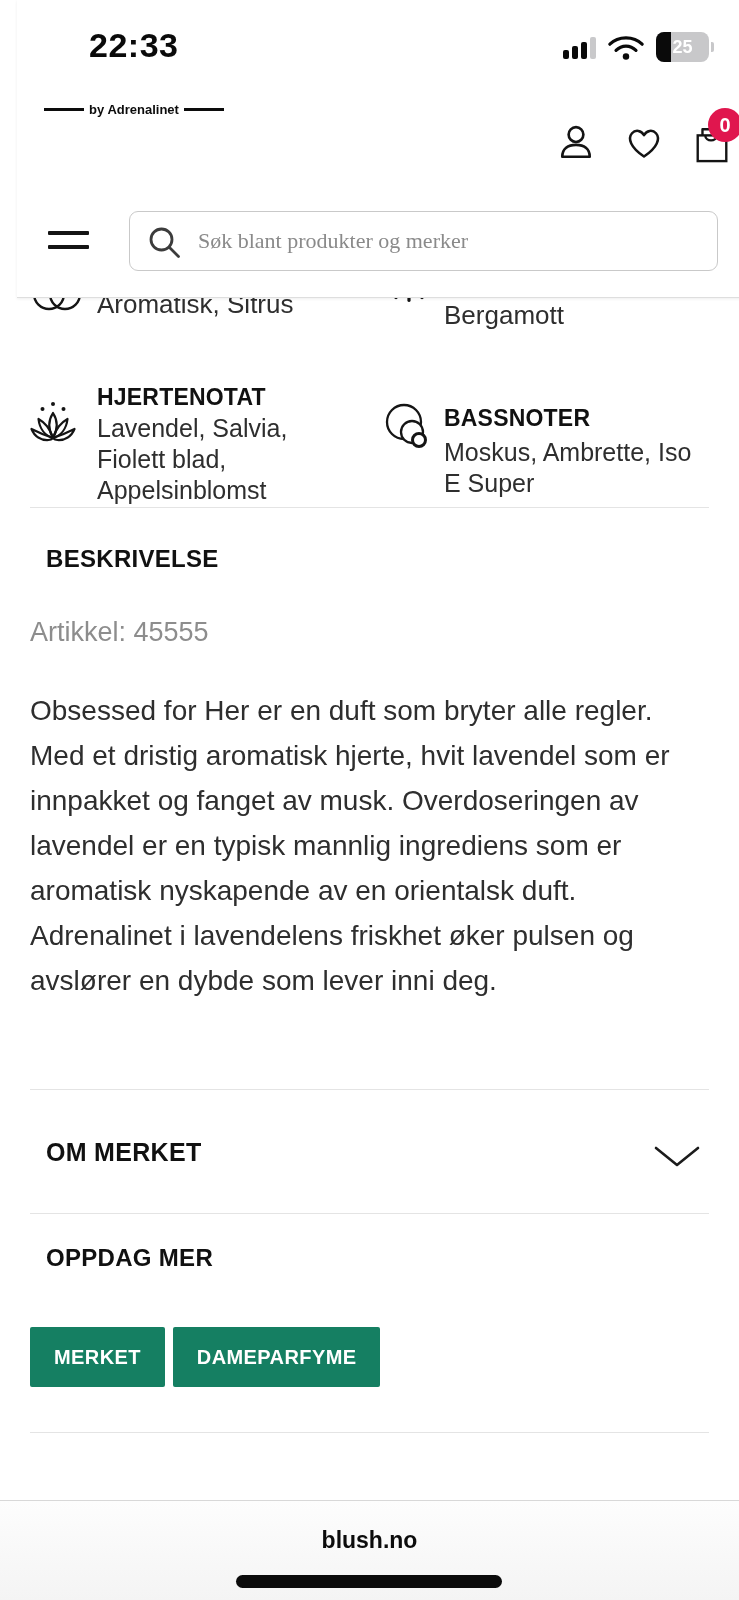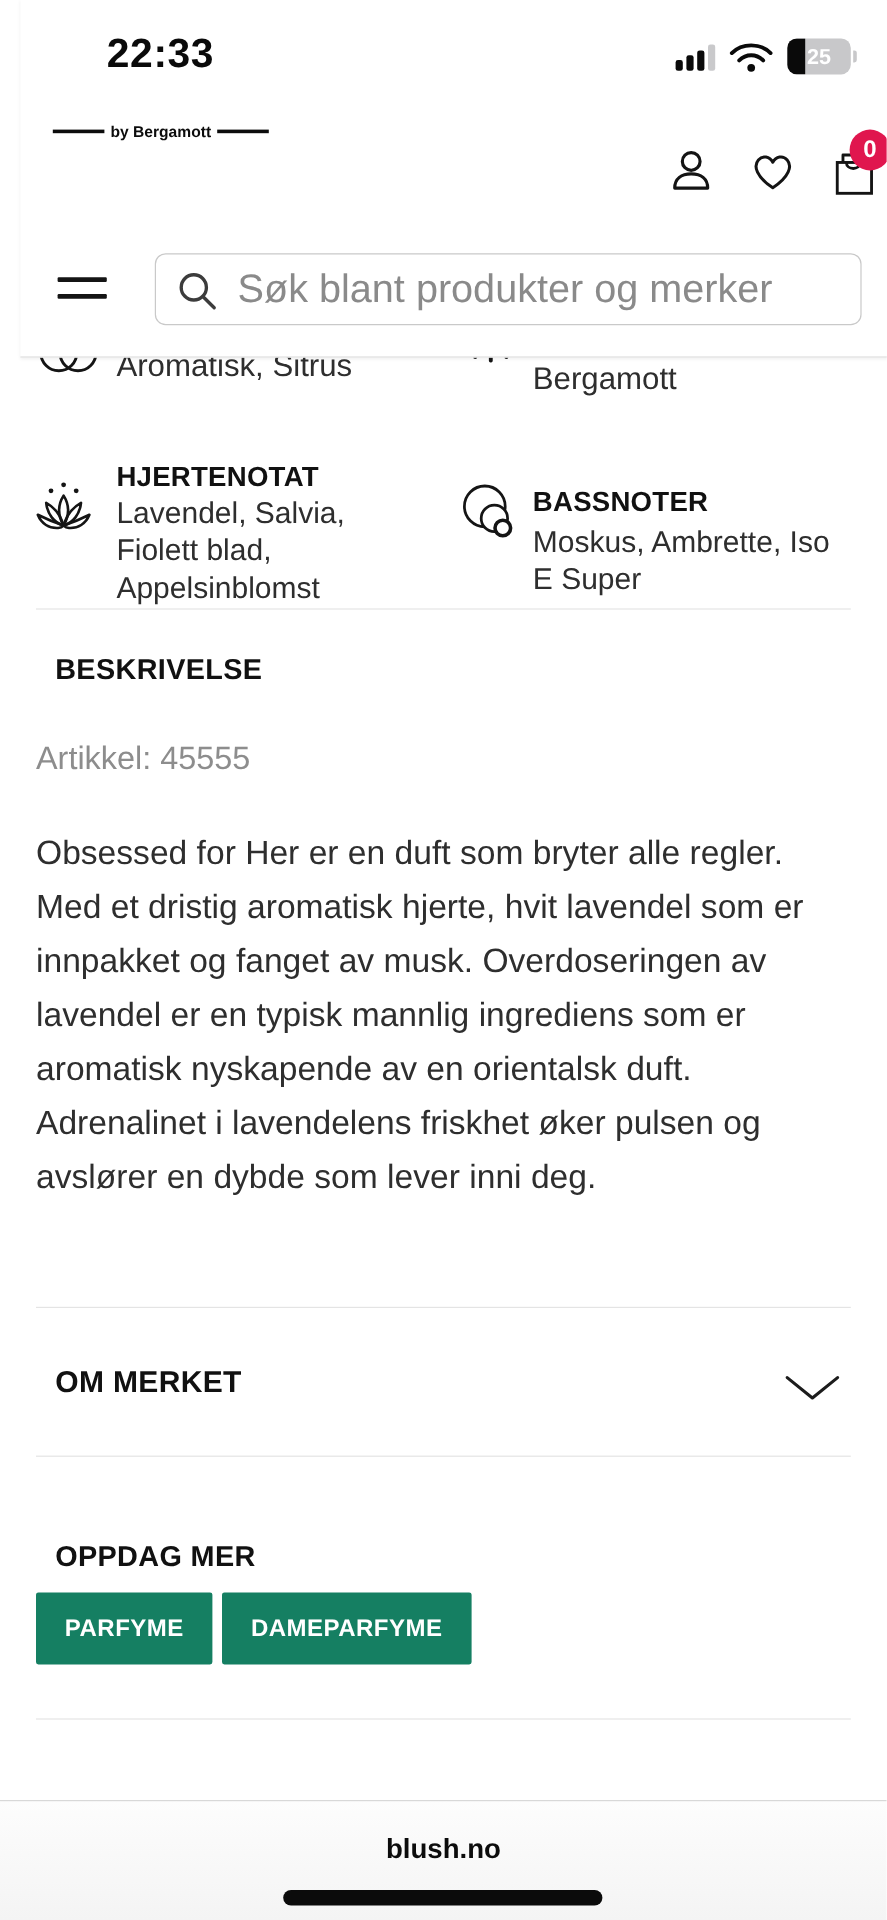--- a/index.html
+++ b/index.html
@@ -38,21 +38,21 @@
                 display:flex; align-items:center; justify-content:center; }
 
   
   .menu-btn { position:absolute; left:31px; top:231px; width:41px; height:22px; cursor:pointer; }
   .menu-btn i { display:block; height:4px; background:#141414; border-radius:1px; }
   .menu-btn i + i { margin-top:10px; }
   .search-box { position:absolute; left:112px; top:211px; width:589px; height:60px;
                 border:1.5px solid #c9c9c9; border-radius:9px; background:#fff; }
   .search-box svg { position:absolute; left:17px; top:13px; }
   .search-box input { position:absolute; left:68px; top:0; width:505px; height:100%; border:0; outline:none;
-                      font-size:33px; color:#0f172a; background:transparent; font-family:Liberation Sans, sans-serif; }
+                      font-size:22px; color:#0f172a; background:transparent; font-family:Liberation Serif, serif; }
   .search-box input::placeholder { color:#8a8a8a; opacity:1; }
 
   
   .content { position:absolute; inset:0; z-index:1; }
   .cut-text-left { position:absolute; left:97px; top:289px; font-size:26px; color:#2e2e2e; }
   .cut-text-right { position:absolute; left:444px; top:300px; font-size:26px; color:#2e2e2e; }
 
   .note-title { position:absolute; font-size:23px; font-weight:700; color:#111; letter-spacing:.2px; }
   .note-text { position:absolute; font-size:25px; color:#2e2e2e; line-height:31px; }
 
@@ -131,23 +131,23 @@
 
     <div class="accordion-row">
       <div class="section-title">OM MERKET</div>
       <svg width="48" height="24" viewBox="0 0 48 24">
         <polyline points="3,3 24,20 45,3" fill="none" stroke="#1c1c1c" stroke-width="2.6" stroke-linecap="round" stroke-linejoin="round"></polyline>
       </svg>
     </div>
 
     <div class="divider" style="top:1213px;"></div>
 
-    <div class="section-title" style="top:1284px;">OPPDAG MER</div>
+    <div class="section-title" style="top:1244px;">OPPDAG MER</div>
     <div class="btn-row">
-      <button class="cat-btn">PARFYME</button>
+      <button class="cat-btn">MERKET</button>
       <button class="cat-btn">DAMEPARFYME</button>
     </div>
 
     <div class="divider" style="top:1432px;"></div>
   </div>
 
   <div class="site-header">
     <div class="status-time">22:33</div>
     <div class="status-icons">
       <div class="sig">
@@ -164,21 +164,21 @@
       <div class="battery">
         <div class="fill"></div>
         <div class="pct">25</div>
       </div>
       <div class="battery-nub"></div>
     </div>
 
     <div class="logo">
       <div class="logo-tagline">
         <span class="rule"></span>
-        <span class="txt">by Bergamott</span>
+        <span class="txt">by Adrenalinet</span>
         <span class="rule"></span>
       </div>
     </div>
 
     <div class="header-actions">
       <div class="hicon">
         <svg width="38" height="38" viewBox="0 0 36 36">
           <circle cx="18" cy="10" r="7" fill="none" stroke="#141414" stroke-width="2.5"></circle>
           <path d="M5 31 C5 23.5 10.3 19.8 18 19.8 C25.7 19.8 31 23.5 31 31 Z" fill="none" stroke="#141414" stroke-width="2.5" stroke-linejoin="round"></path>
         </svg>

